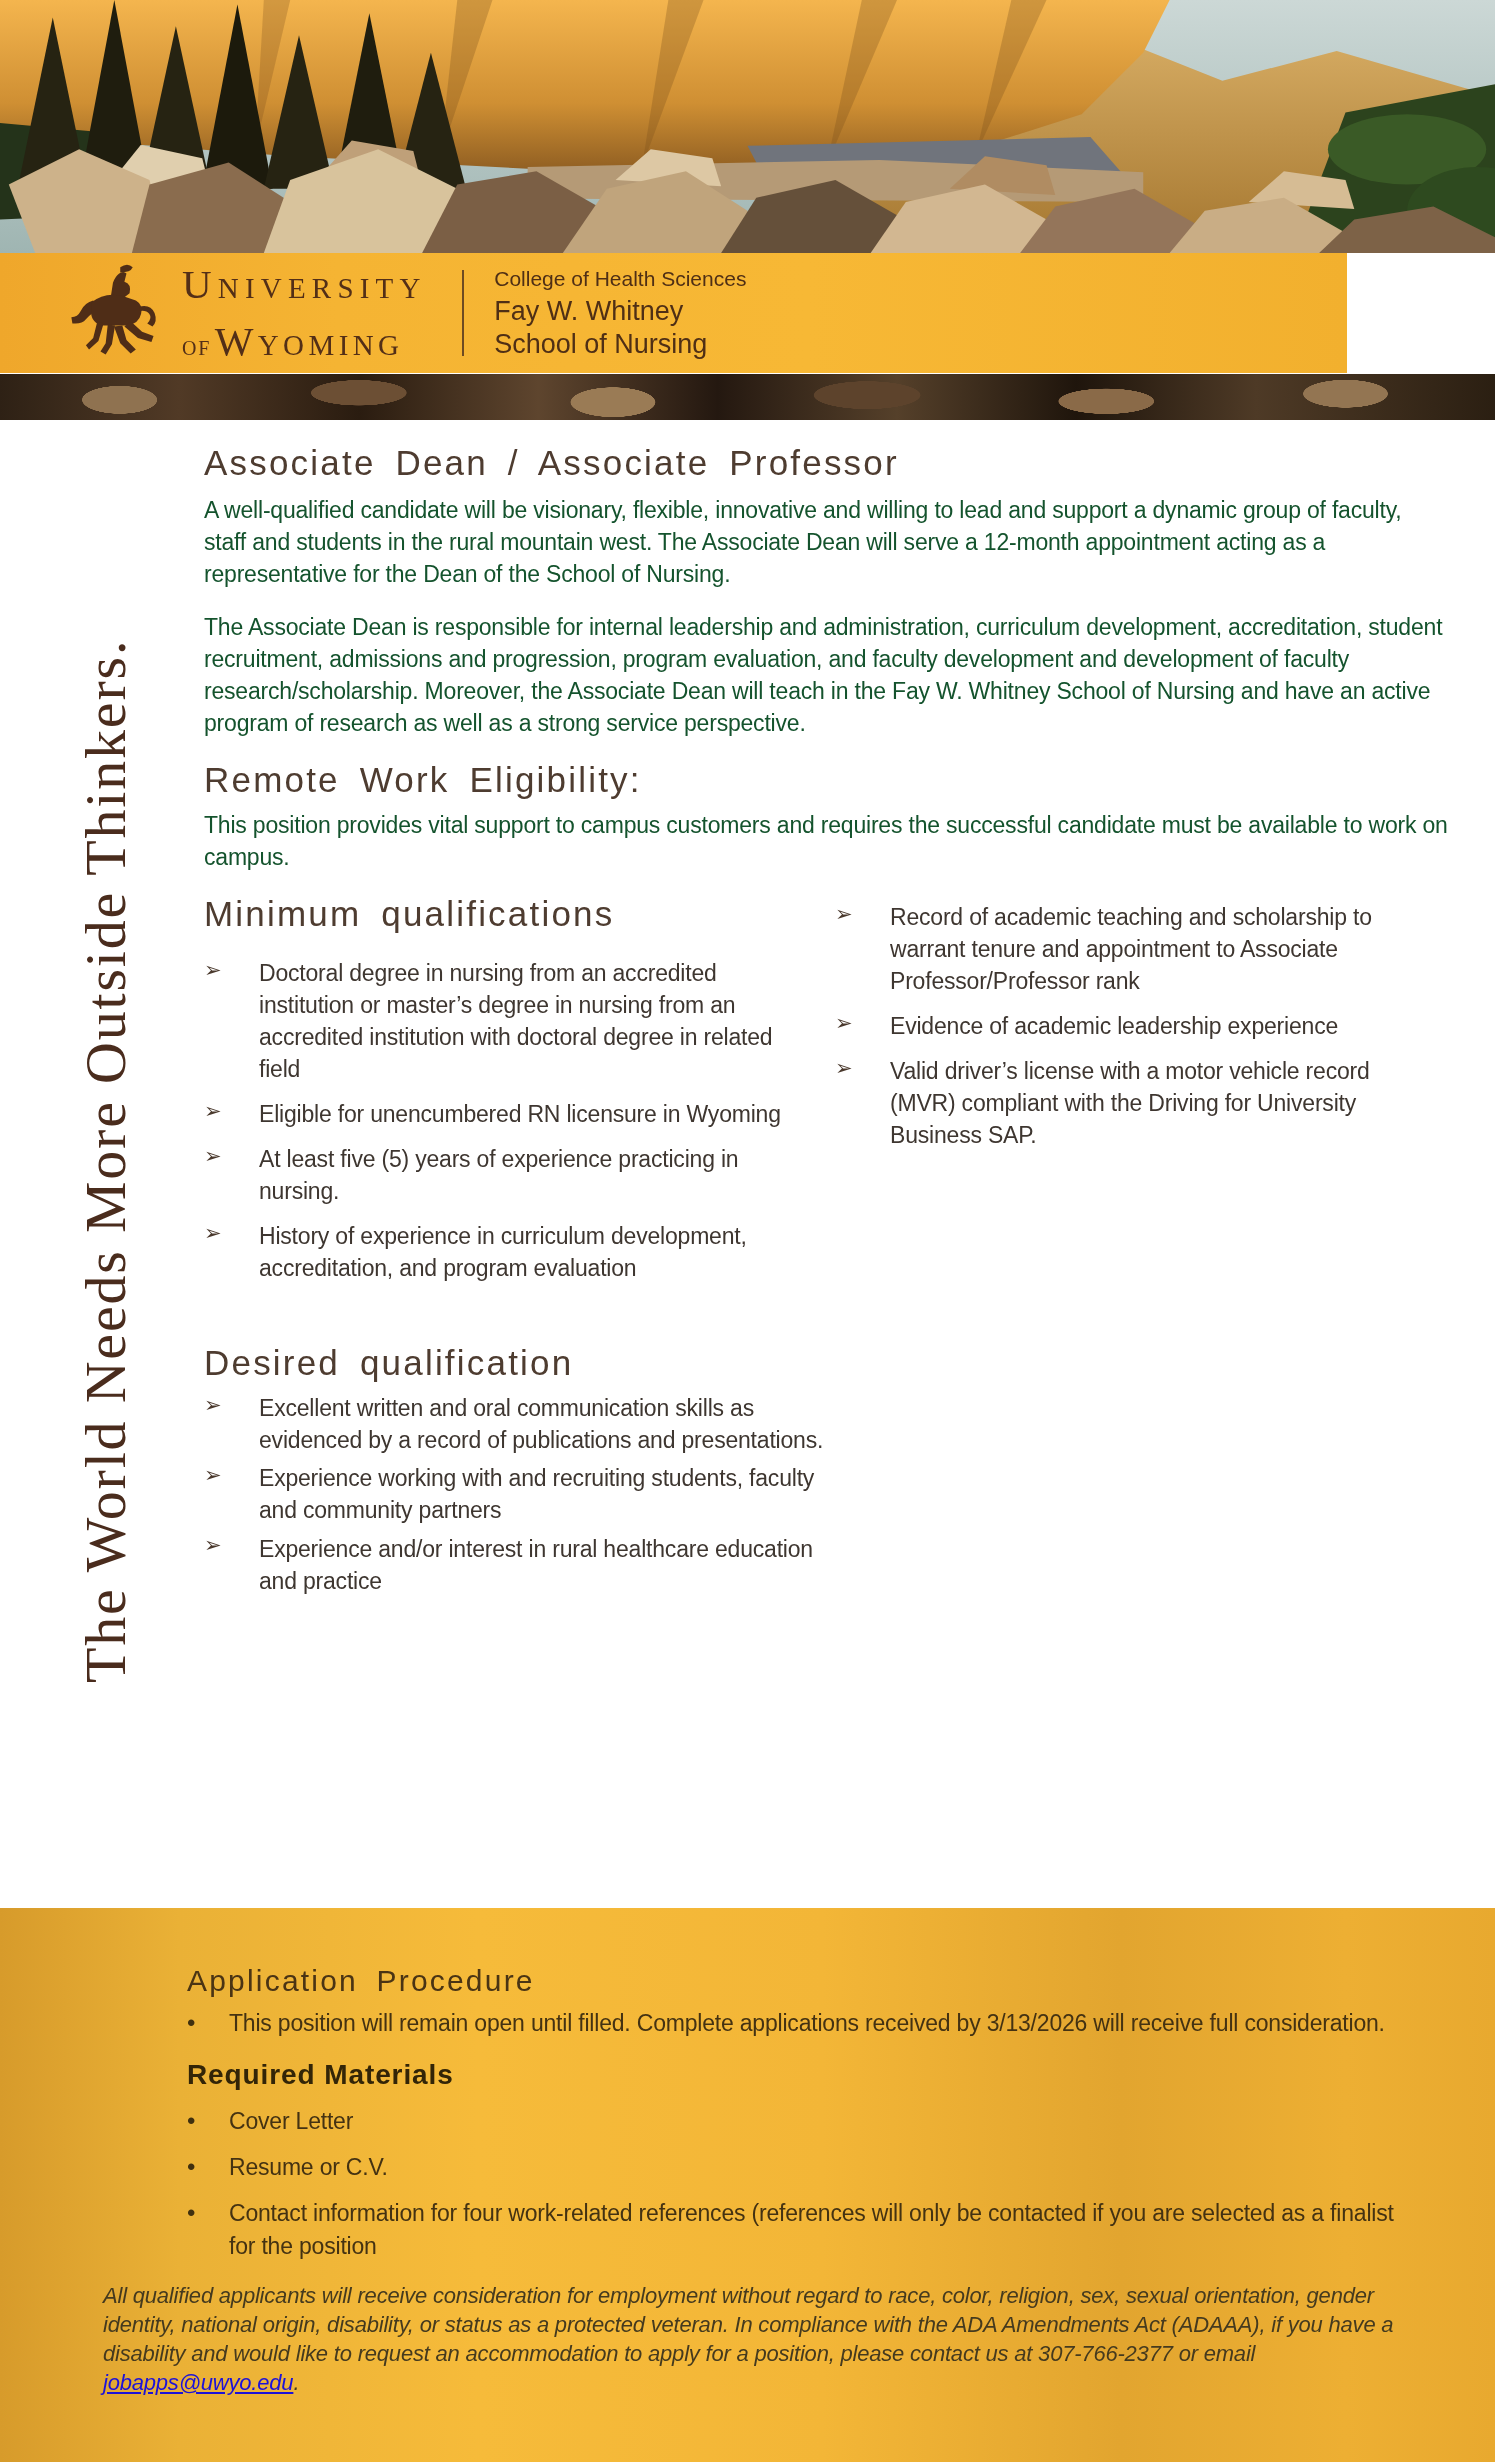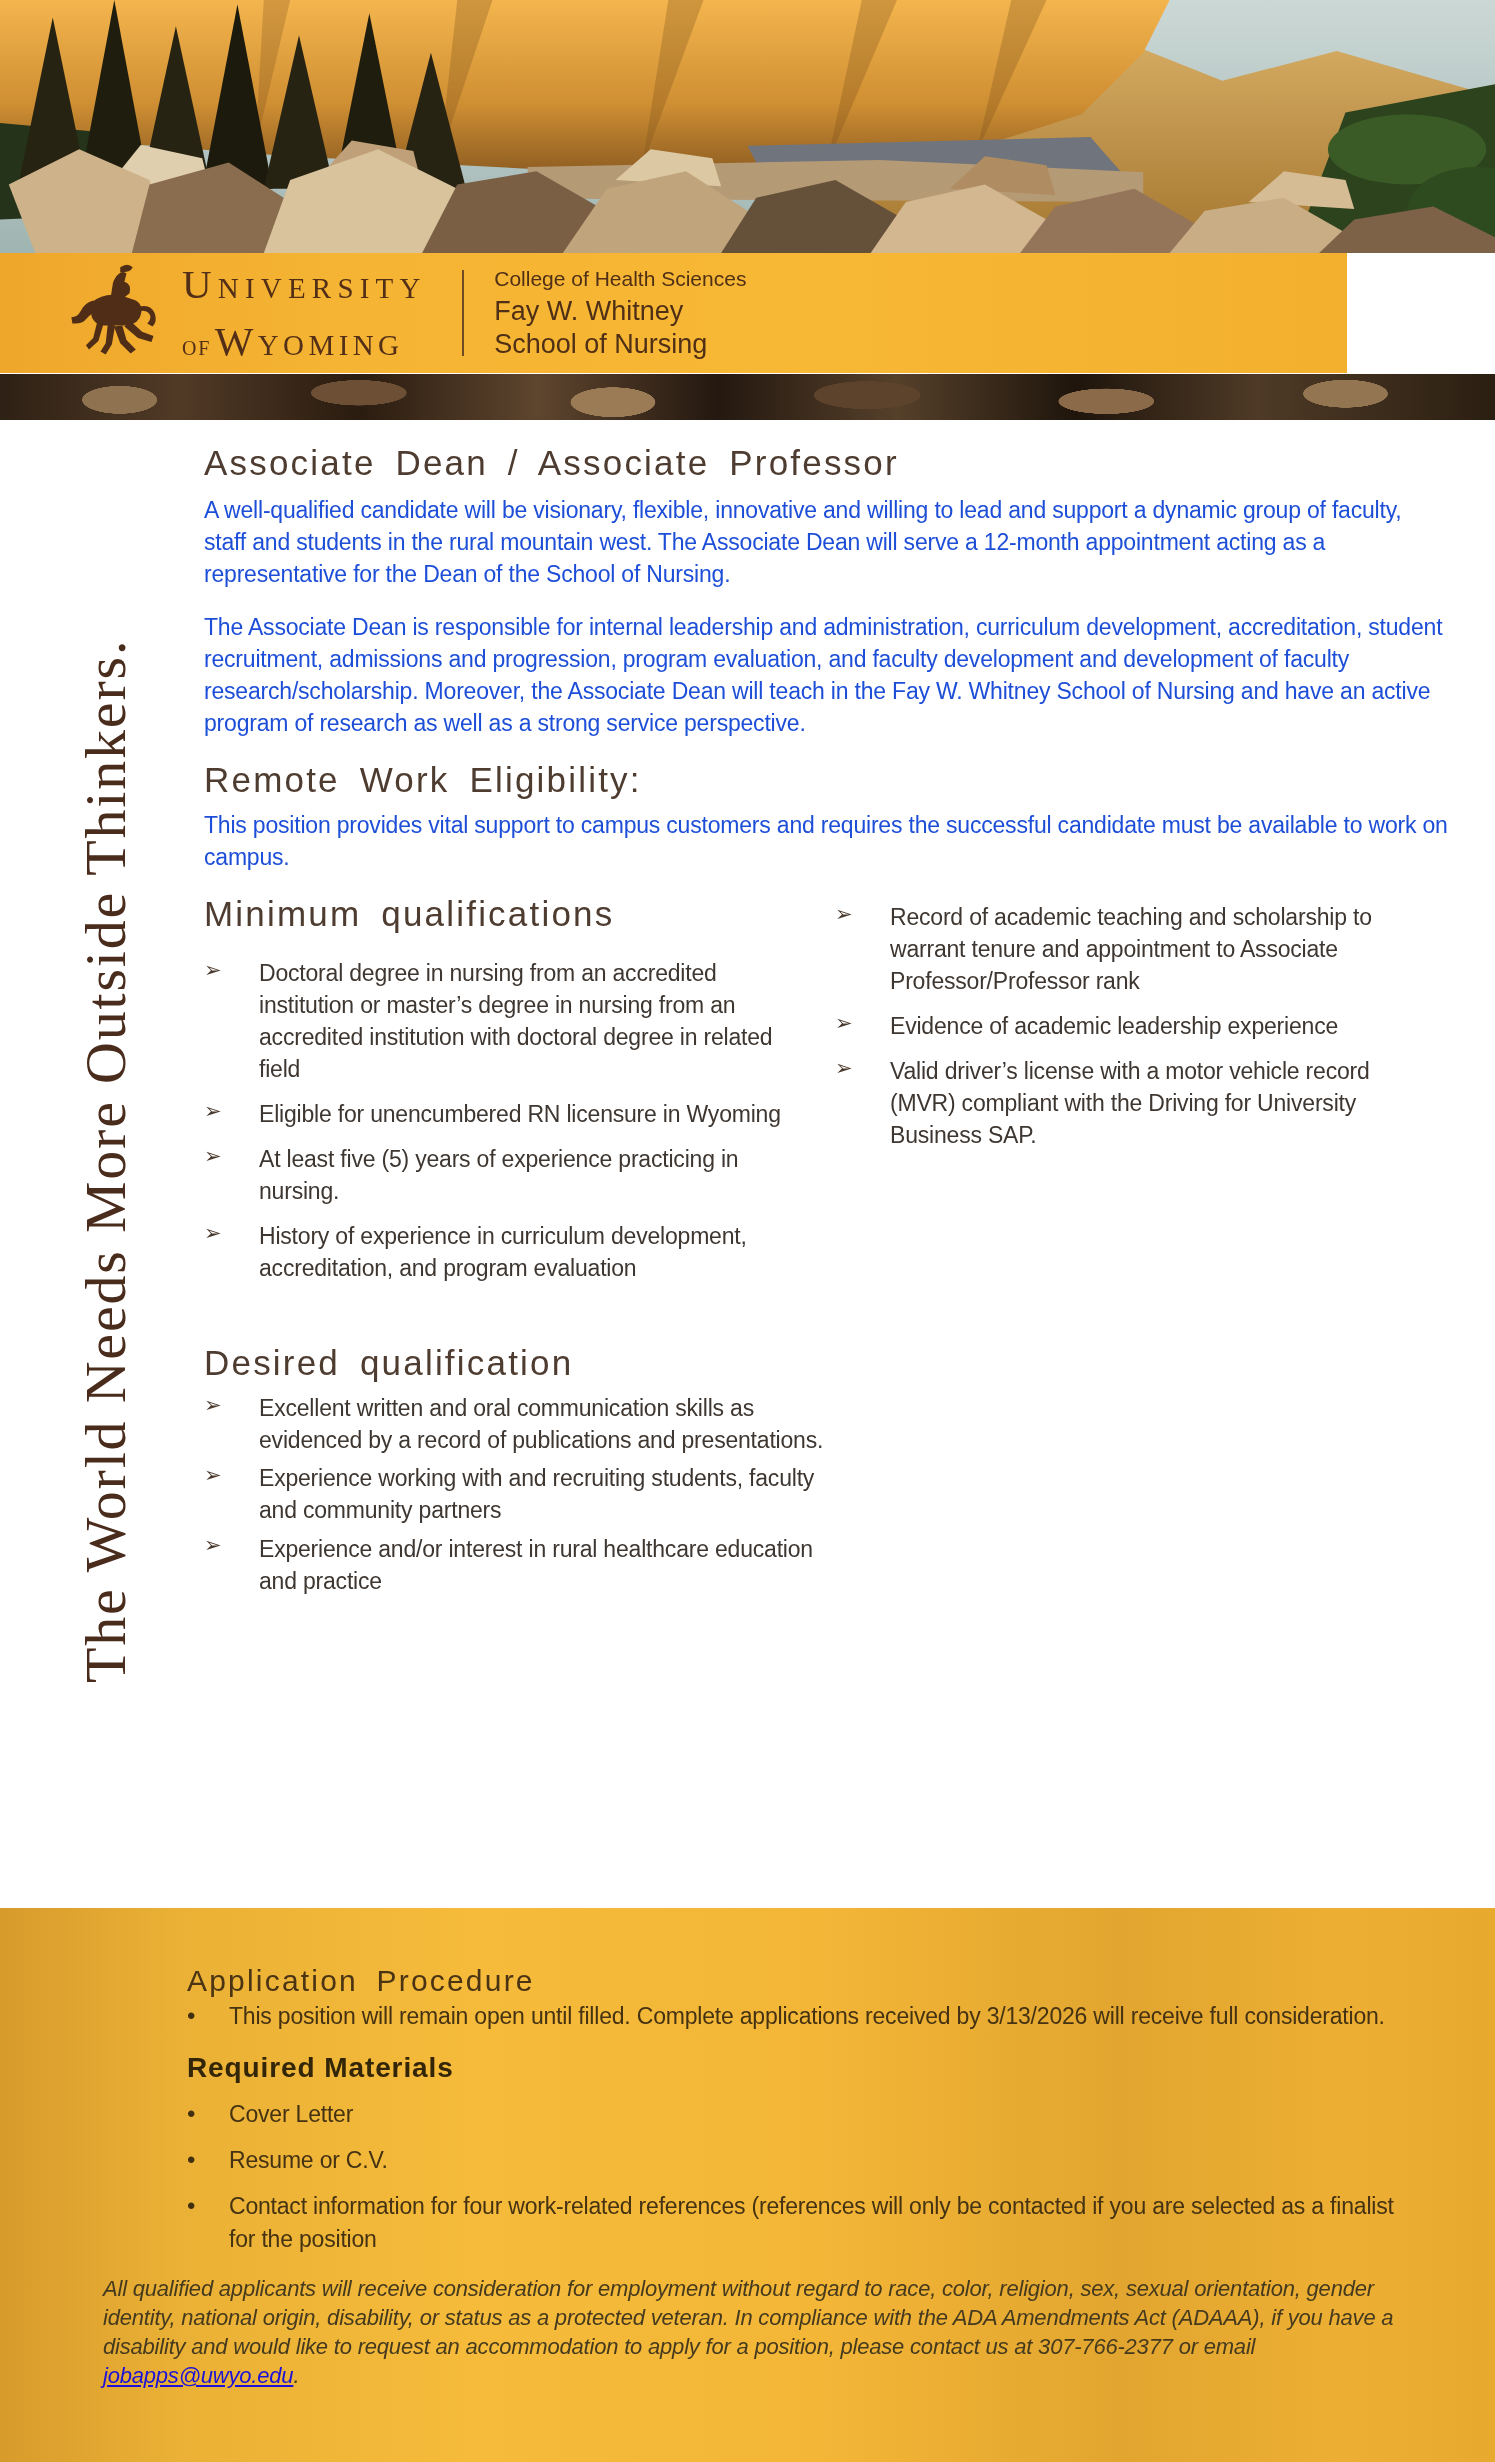--- a/index.html
+++ b/index.html
@@ -41,37 +41,37 @@
   .tagline{position:absolute;left:39px;top:24.6px;height:1238px;width:132px;
     writing-mode:vertical-rl;transform:rotate(180deg);
     font-family:"Liberation Serif",serif;font-size:58px;letter-spacing:1.8px;color:#4a2c1d;
     display:flex;align-items:center;}
   .main-col{margin-left:204px;margin-right:46px;padding-top:23px;}
 
   .h-gothic{font-weight:400;color:#4e3c30;letter-spacing:2.2px;word-spacing:8px;line-height:1.15;}
   .pos-label{font-size:29px;margin:0 0 24.6px 0;}
   .pos-title{font-size:35px;margin:0 0 10.6px 0;}
   .section-h{font-size:35px;margin:17.6px 0 8.8px 0;}
-  .body-text{font-size:23px;line-height:32px;color:#1d4ed8;letter-spacing:-0.2px;margin:0 0 21px 0;}
+  .body-text{font-size:23px;line-height:32px;color:#14532d;letter-spacing:-0.2px;margin:0 0 21px 0;}
   .w1{max-width:1231px;} .w2{max-width:1240px;} .w3{max-width:1271px;}
 
   .qual-grid{display:grid;grid-template-columns:607px 580px;column-gap:24px;margin-top:21px;}
   .arrow-list{display:flex;flex-direction:column;}
   .arrow-list .li{display:flex;margin-bottom:13px;}
   .arrow-list .marker{flex:0 0 55px;font-size:21px;color:#4a392d;padding-top:0.9px;}
   .arrow-list .li-text{font-size:23px;line-height:32px;color:#3e3630;letter-spacing:-0.2px;}
   .tight .li{margin-bottom:6.2px;}
   .right-col{margin-top:7px;}
   .desired-h{margin-top:46px;}
 
   
   .bottom-band{position:absolute;left:0;top:1908px;width:1495px;height:554px;
     background:linear-gradient(90deg,#d79b2b 0%,#eab136 12%,#f6bb3a 32%,#f3b637 55%,#e2a52f 75%,#edaf33 90%,#e8a92f 100%);}
   .bottom-inner{margin-left:187px;margin-right:53px;padding-top:56px;}
-  .app-h{font-size:30px;color:#4a3414;letter-spacing:2.2px;word-spacing:8px;font-weight:400;margin:0 0 2px 0;}
+  .app-h{font-size:30px;color:#4a3414;letter-spacing:2.2px;word-spacing:8px;font-weight:400;margin:0 0 9px 0;}
   .dot-list .li{display:flex;margin-bottom:13px;}
   .dot-list .marker{flex:0 0 42px;font-size:24px;color:#40300f;padding-top:1.8px;}
   .dot-list .li-text{font-size:23px;line-height:33px;color:#443212;letter-spacing:-0.2px;max-width:1170px;}
   .req-h{font-size:28px;color:#332507;font-weight:700;letter-spacing:0.9px;margin:19.3px 0 14px 0;}
   .legal{margin:17.6px 0 0 -84px;max-width:1319px;font-style:italic;font-size:22px;line-height:29px;
          color:#453a1e;letter-spacing:-0.2px;}
   .legal a{color:#1d12d8;text-decoration:underline;cursor:pointer;}
 </style>
 </head>
 <body>

